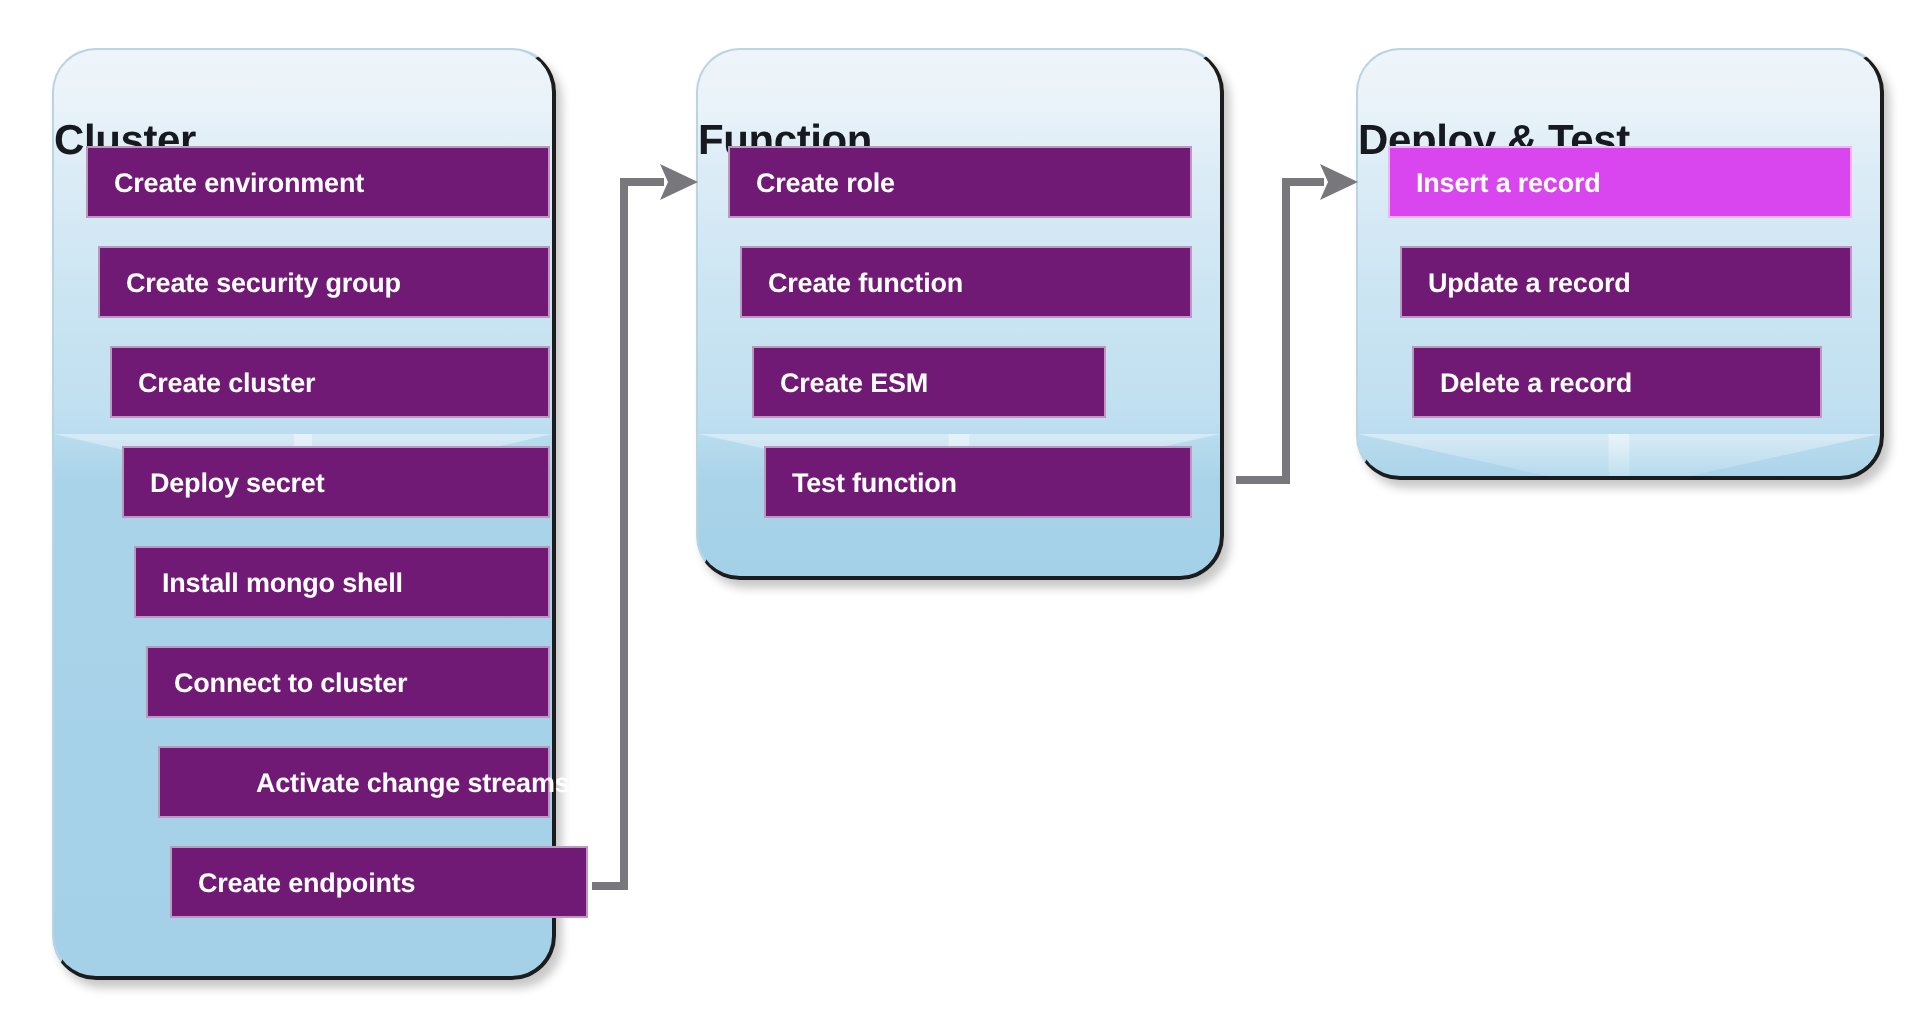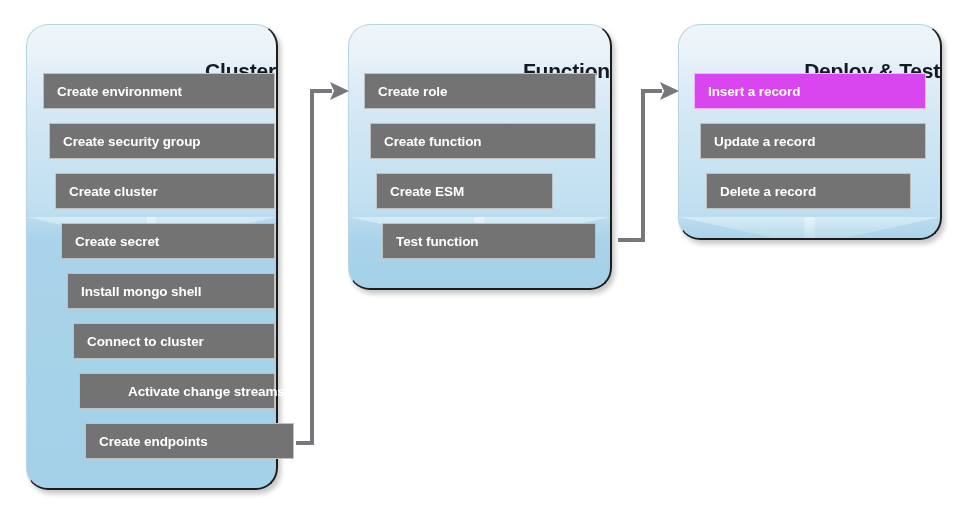--- a/index.html
+++ b/index.html
@@ -67,40 +67,40 @@
   }
   .panel .chevron::after {
     right: 0;
     clip-path: polygon(0 0, 0 100%, 100% 0);
   }
 
   .panel-title {
     position: absolute;
     left: 0;
     right: 0;
-    text-align: right;
+    text-align: left;
     font-weight: bold;
     font-size: 21px;
     color: #16191f;
     letter-spacing: -0.2px;
   }
 
   
   .chip {
     position: absolute;
     box-sizing: border-box;
     height: 36px;
     line-height: 36px;
     padding-left: 13px;
     color: #ffffff;
     font-size: 13.5px;
     font-weight: bold;
     letter-spacing: -0.1px;
     border: 1px solid rgba(255,255,255,0.55);
-    background: #737373;
+    background: #701a75;
     white-space: nowrap;
   }
   .chip.highlight {
     background: #d946ef;
     border-color: rgba(255,255,255,0.6);
   }
 
   
   .connector {
     position: absolute;
@@ -129,21 +129,21 @@
   <div class="chip" style="left:43px;  top:73px;  width:232px;">
     <span>Create environment</span>
   </div>
   <div class="chip" style="left:49px;  top:123px; width:226px;">
     <span>Create security group</span>
   </div>
   <div class="chip" style="left:55px;  top:173px; width:220px;">
     <span>Create cluster</span>
   </div>
   <div class="chip" style="left:61px;  top:223px; width:214px;">
-    <span>Create secret</span>
+    <span>Deploy secret</span>
   </div>
   <div class="chip" style="left:73px;  top:323px; width:202px;">
     <span>Connect to cluster</span>
   </div>
   <div class="chip" style="left:67px;  top:273px; width:208px;">
     <span>Install mongo shell</span>
   </div>
   <div class="chip" style="left:79px;  top:373px; width:196px;padding-left:48px;">
     <span>Activate change streams</span>
   </div>

